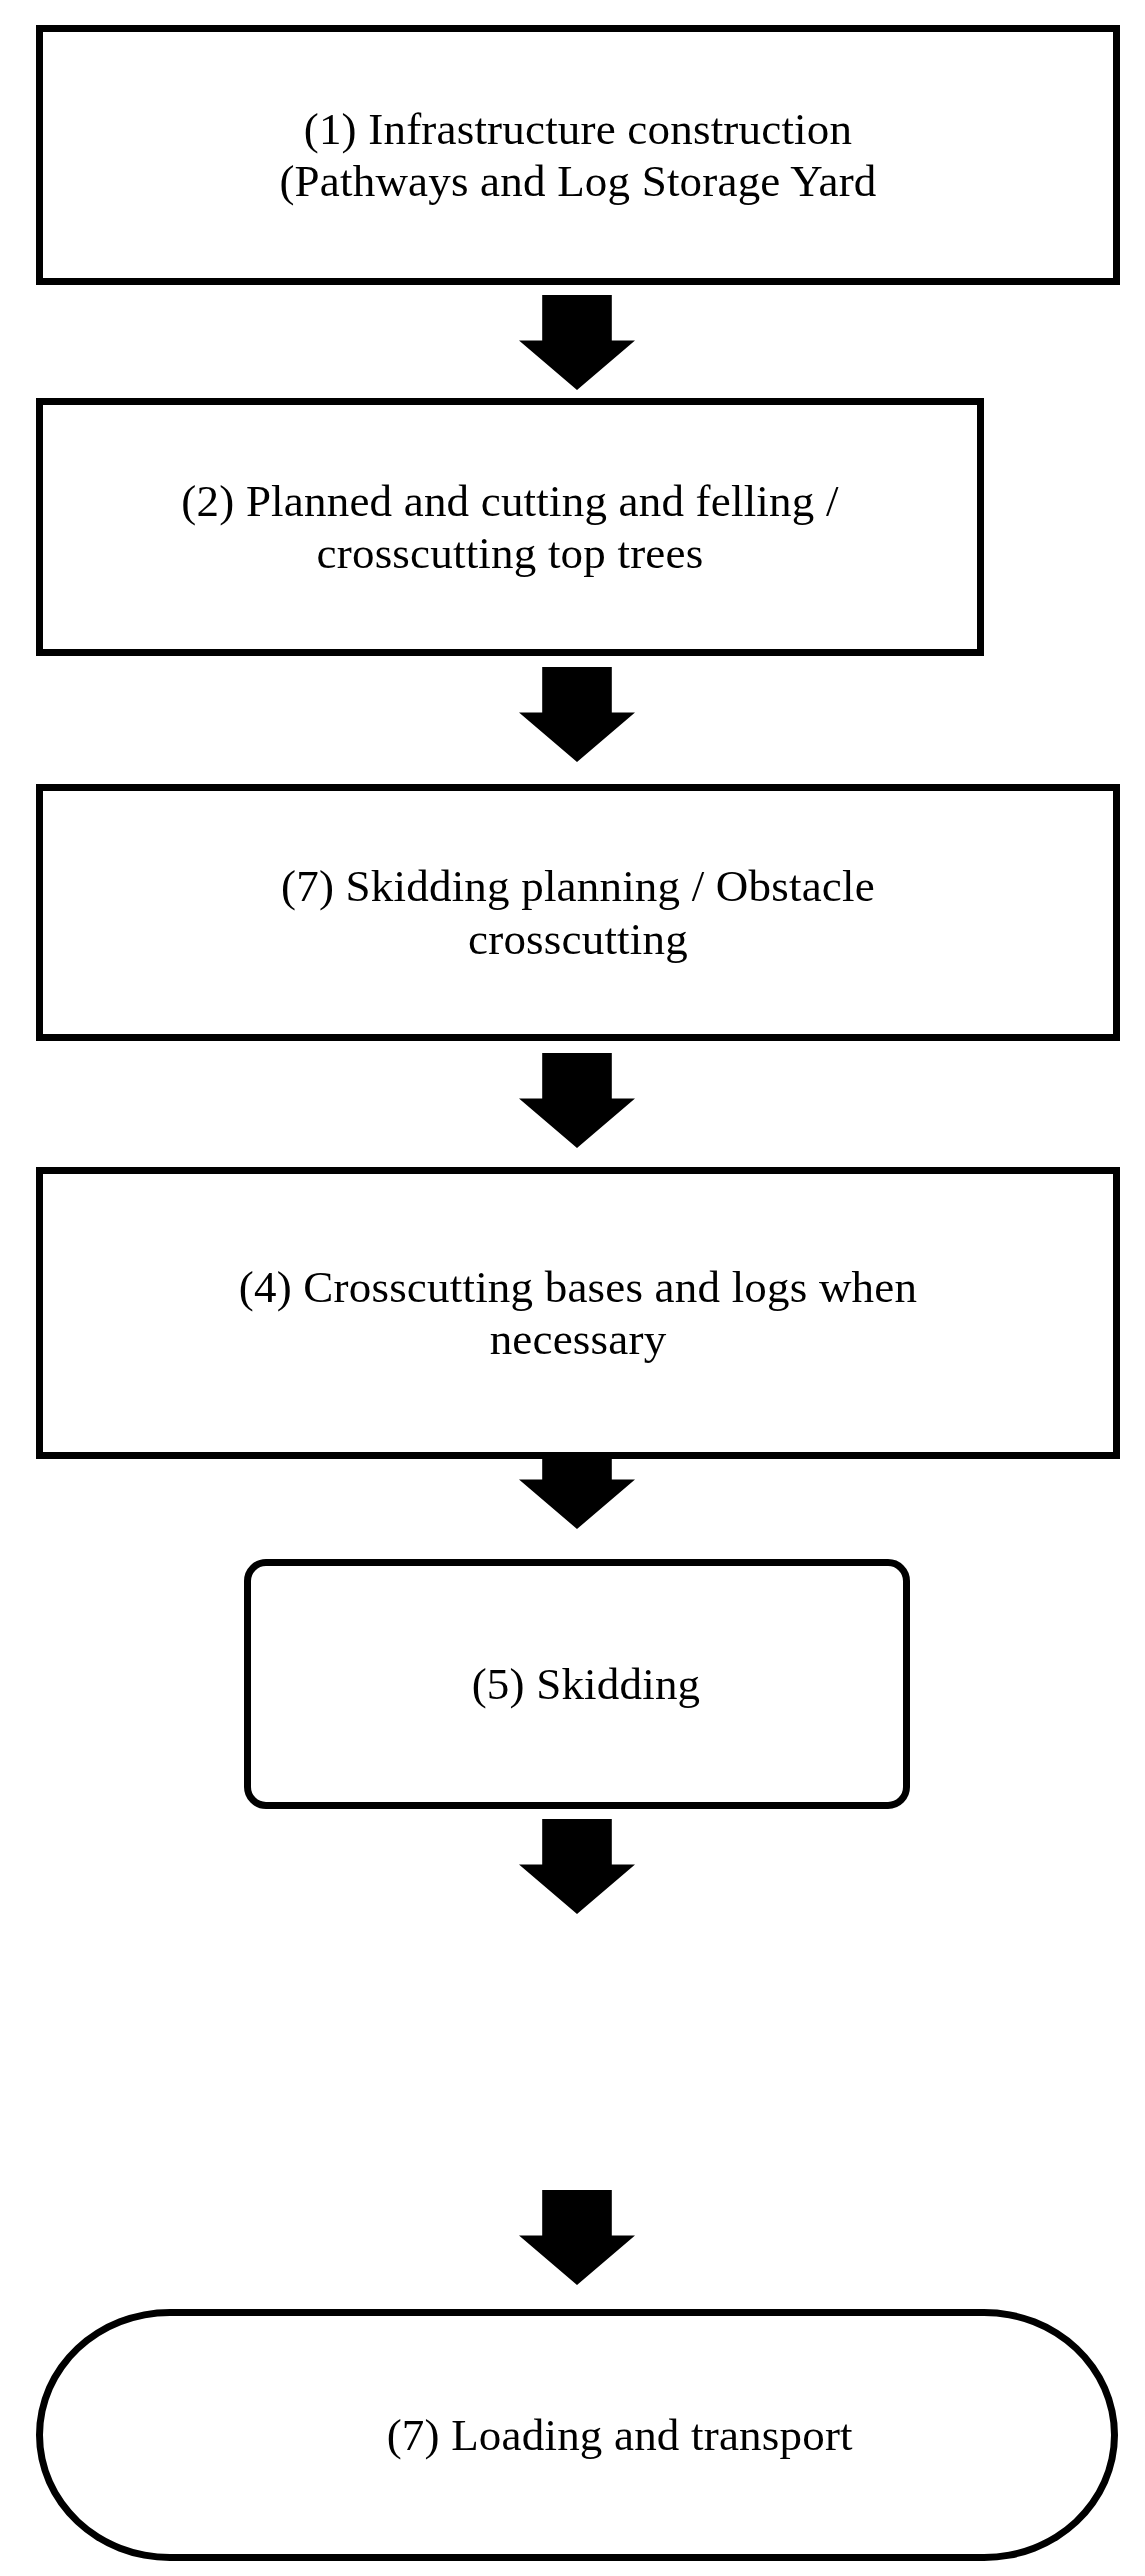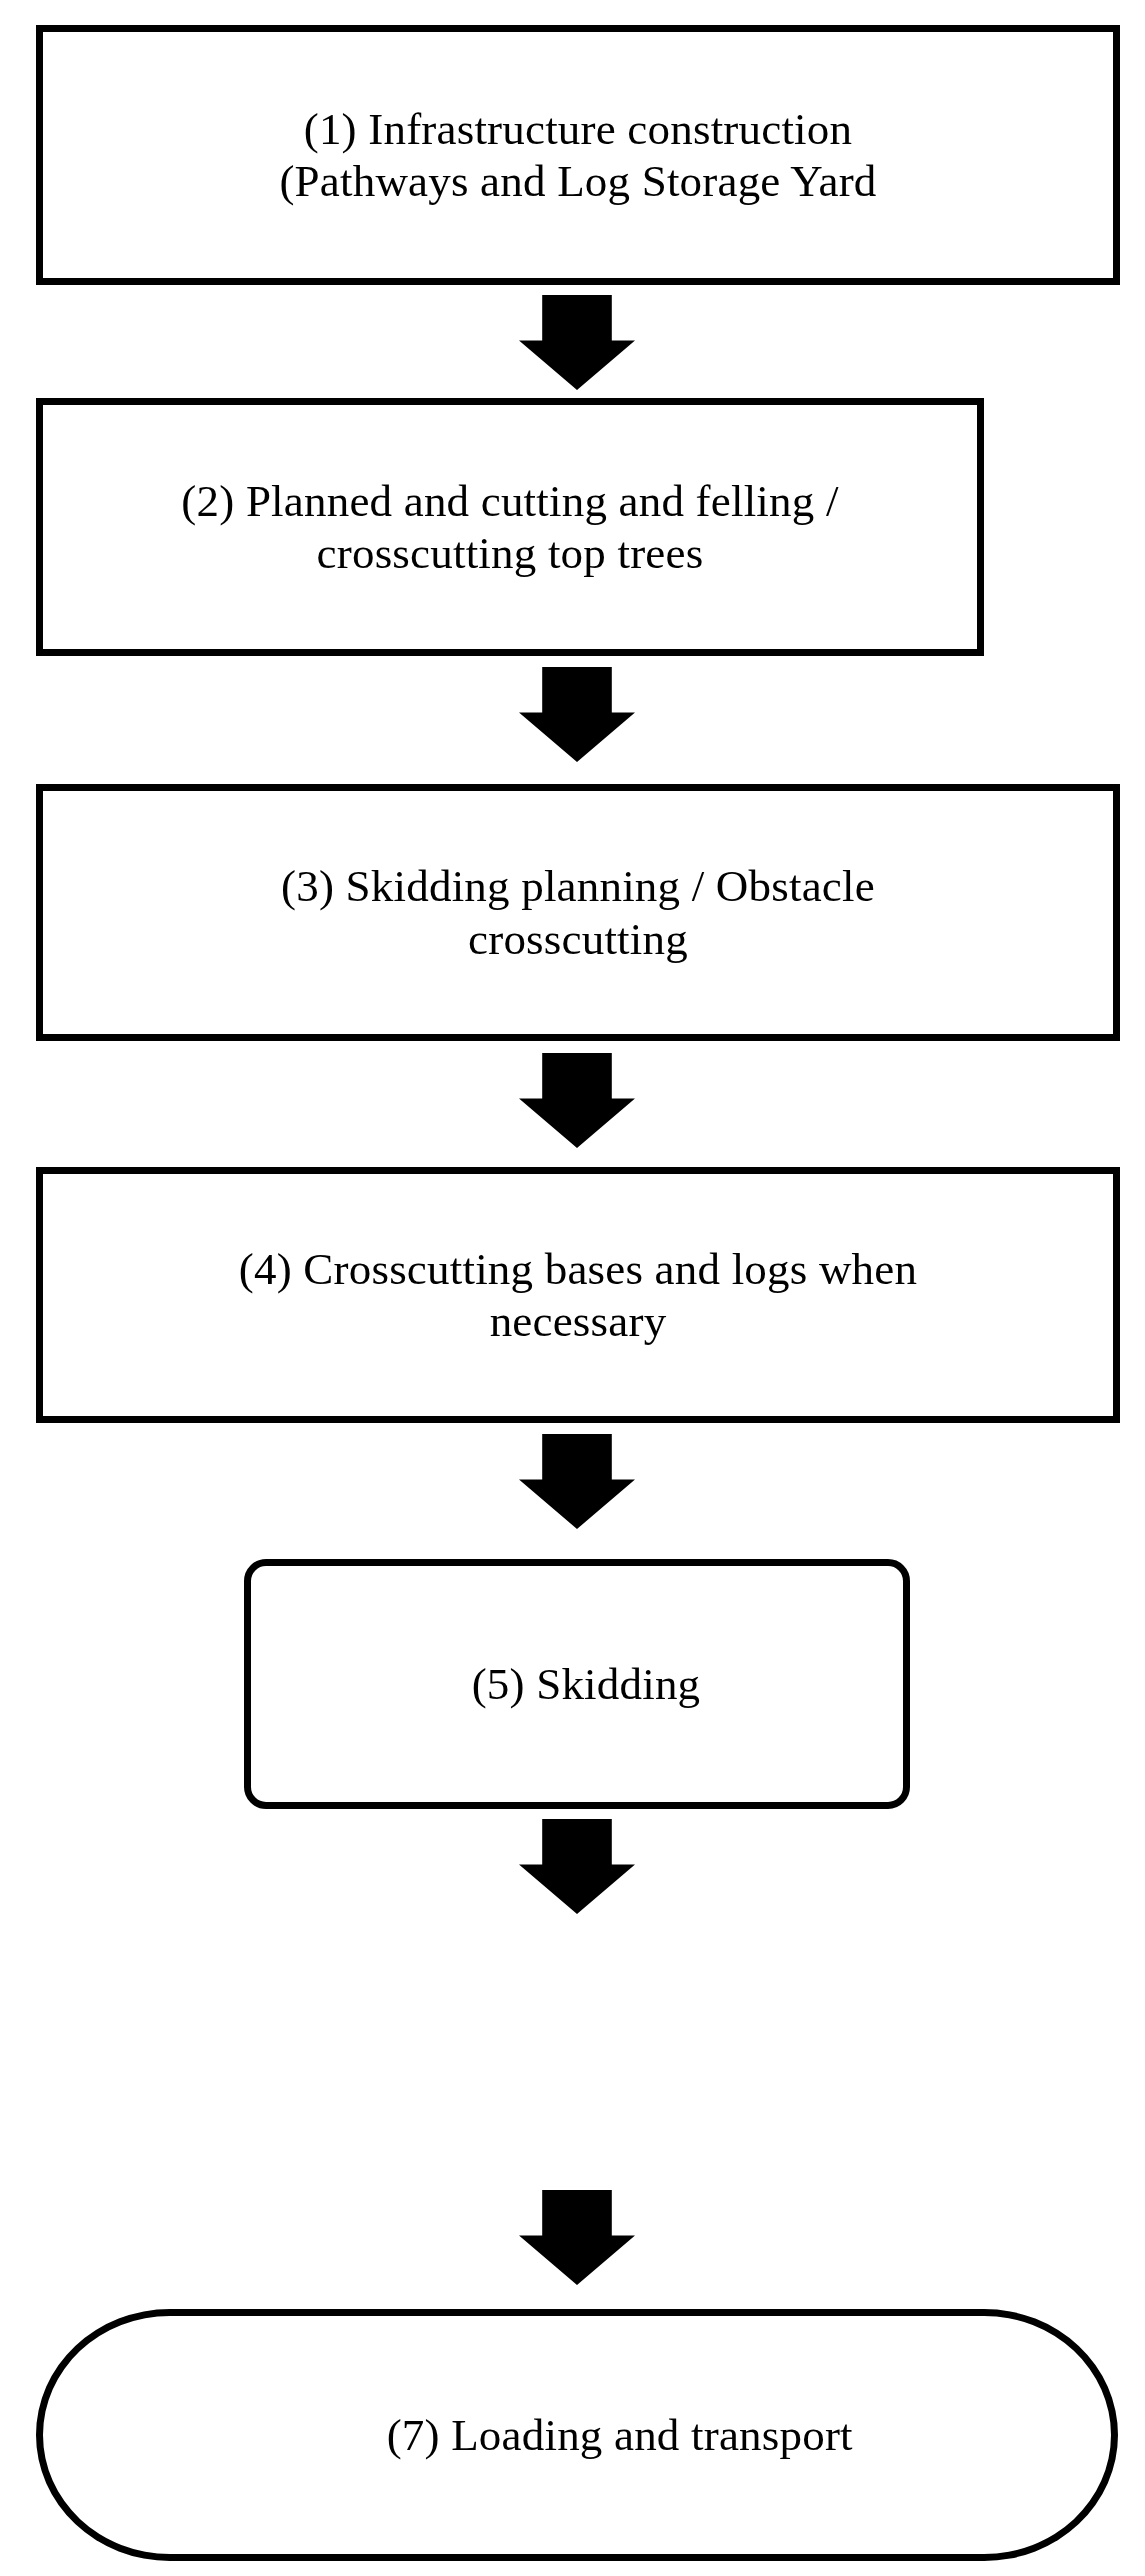--- a/index.html
+++ b/index.html
@@ -91,24 +91,24 @@
     </div>
     <div class="node shape-rect" style="left: 36px; top: 25.4px; width: 1084px; height: 260px; border-color: rgb(0, 0, 0);">
       <span class="node-label">(1) Infrastructure construction
 (Pathways and Log Storage Yard</span>
     </div>
     <div class="node shape-rect" style="left: 36px; top: 398px; width: 948px; height: 258px; border-color: rgb(0, 0, 0);">
       <span class="node-label">(2) Planned and cutting and felling /
 crosscutting top trees</span>
     </div>
     <div class="node shape-rect" style="left: 36px; top: 784px; width: 1084px; height: 257px; border-color: rgb(0, 0, 0);">
-      <span class="node-label">(3) Skidding planning / Obstacle
+      <span class="node-label">(7) Skidding planning / Obstacle
 crosscutting</span>
     </div>
-    <div class="node shape-rect" style="left: 36px; top: 1167px; width: 1084px; height: 256px; border-color: rgb(0, 0, 0);">
+    <div class="node shape-rect" style="left: 36px; top: 1167px; width: 1084px; height: 292px; border-color: rgb(0, 0, 0);">
       <span class="node-label">(4) Crosscutting bases and logs when
 necessary</span>
     </div>
     <div class="node shape-rounded-rect" style="left: 244px; top: 1559px; width: 666px; height: 250px; border-color: rgb(0, 0, 0); padding-left: 18px;">
       <span class="node-label">(5) Skidding</span>
     </div>
     <div class="node shape-stadium" style="left: 36px; top: 2309px; width: 1082px; height: 252px; border-color: rgb(0, 0, 0);">
       <span class="node-label">(7) Loading and transport</span>
     </div>
   </div>

